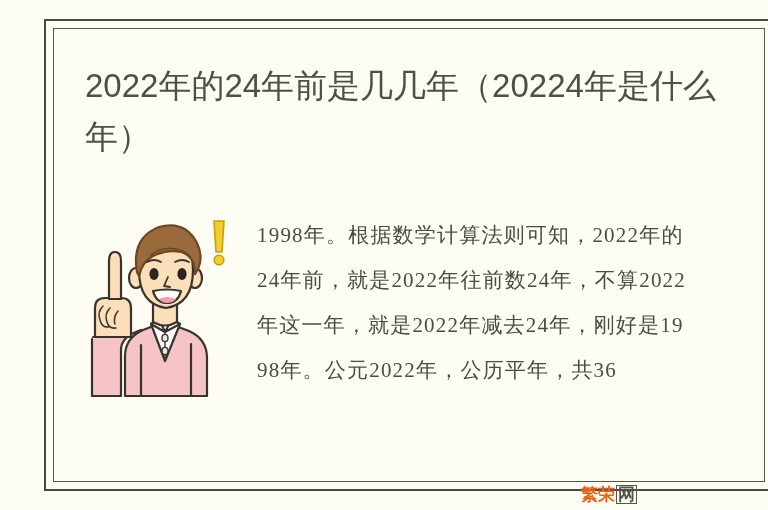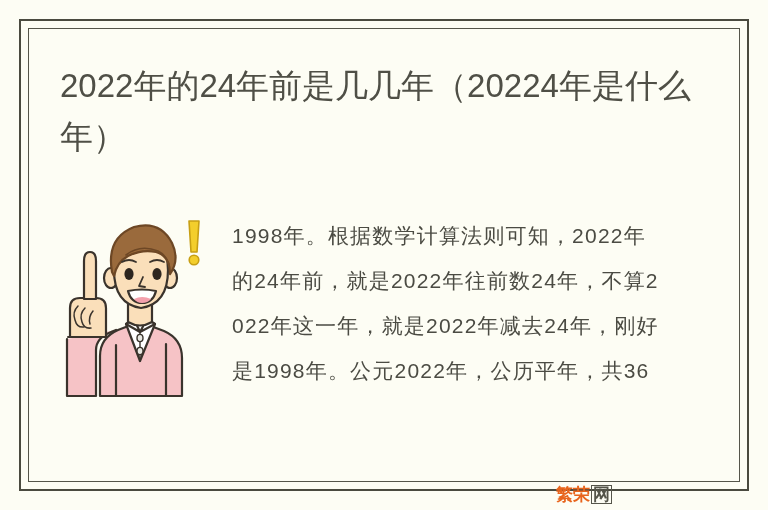--- a/index.html
+++ b/index.html
@@ -13,20 +13,21 @@
     font-family: "Liberation Sans", sans-serif;
     overflow: hidden;
   }
 
   #page {
     position: relative;
     width: 620px;
     height: 510px;
     background: #fdfdf4;
     box-sizing: border-box;
+    margin-left: 25px;
   }
 
   
   .frame-outer {
     position: absolute;
     left: 19px;
     top: 19px;
     width: 730px;
     height: 472px;
     border: 2px solid #4a4a3f;
@@ -60,21 +61,21 @@
 
   
   .body-text {
     position: absolute;
     left: 232px;
     top: 213px;
     width: 430px;
     font-size: 21px;
     line-height: 45px;
     color: #4b4b43;
-    font-family: Liberation Sans, sans-serif;
+    font-family: Liberation Serif, serif;
     letter-spacing: 1.2px;
     white-space: pre-wrap;
     word-break: break-all;
   }
 
   
   .illustration {
     position: absolute;
     left: 56px;
     top: 198px;

